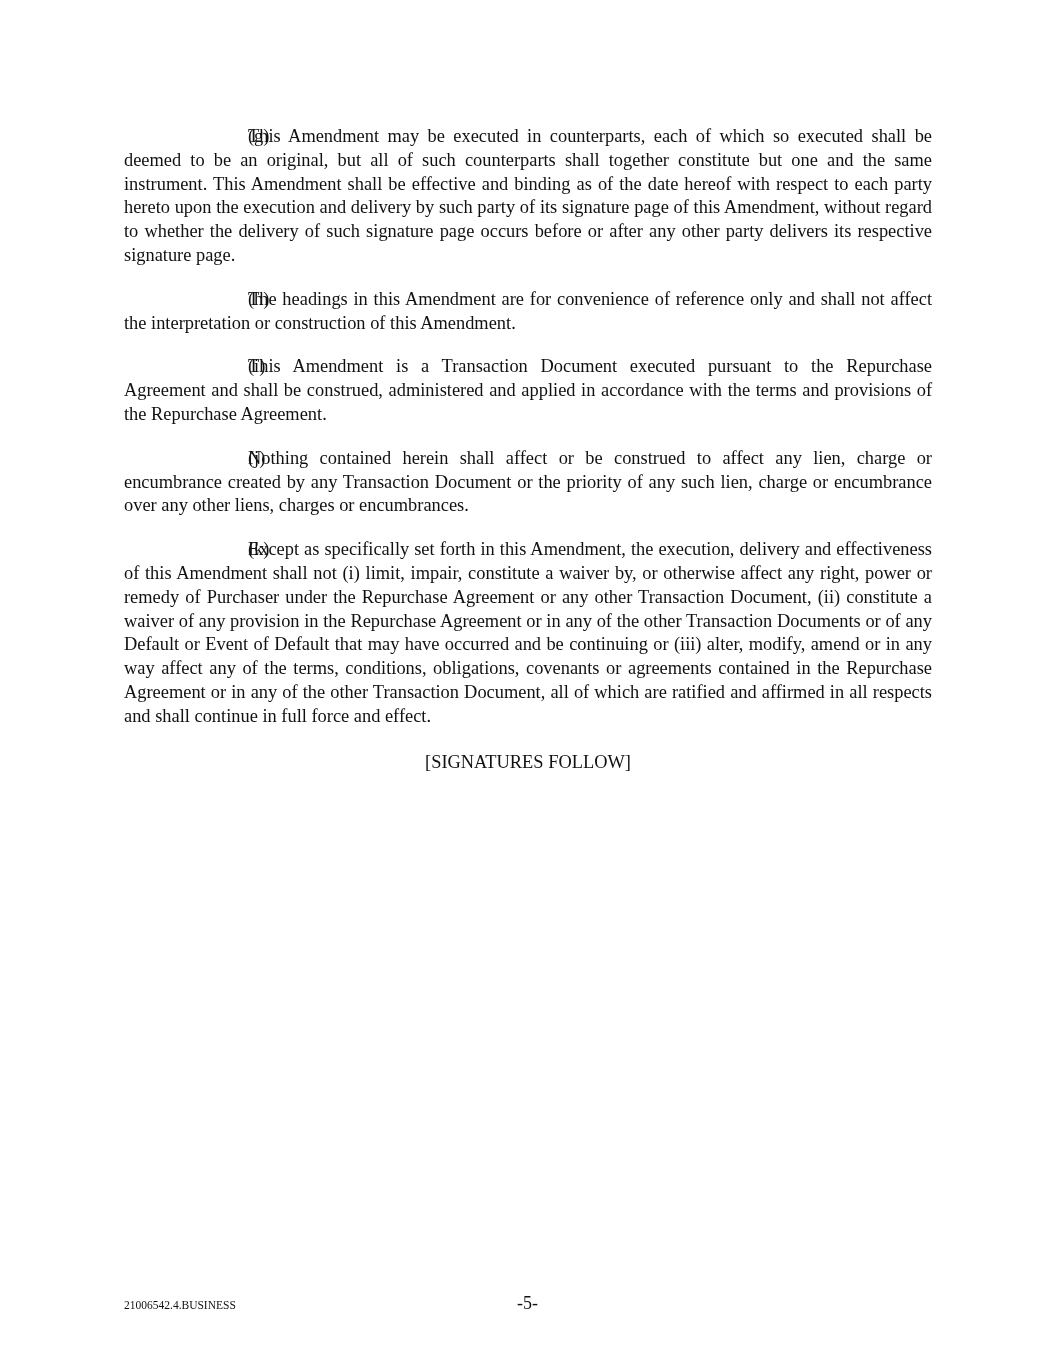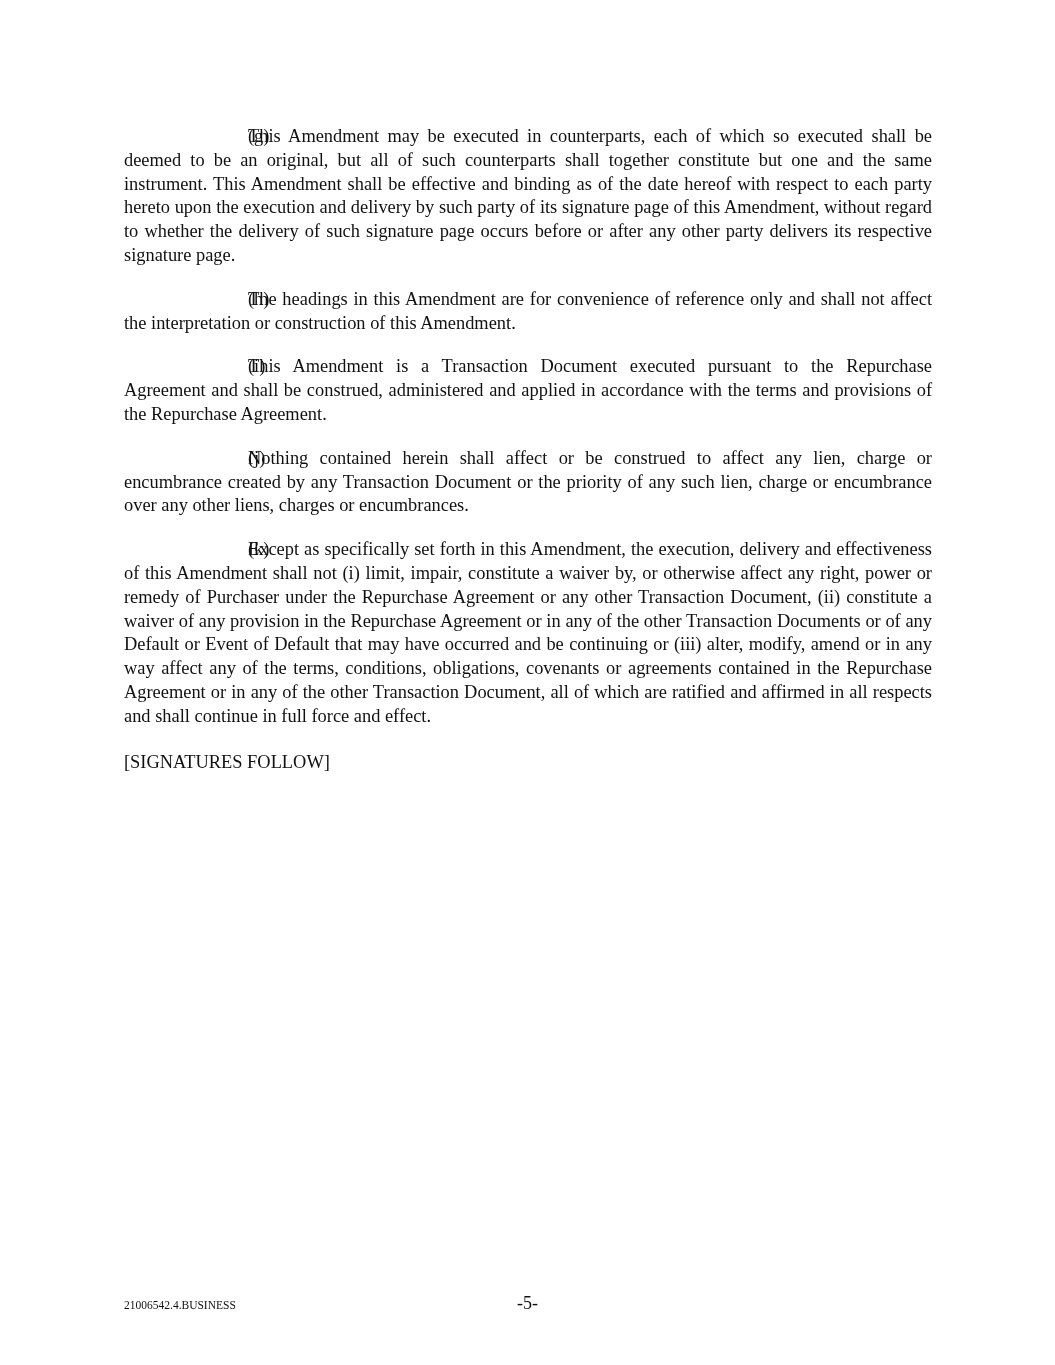--- a/index.html
+++ b/index.html
@@ -4,21 +4,21 @@
   <style>
     html, body { margin: 0; padding: 0; background: #ffffff; }
     body { width: 1055px; height: 1365px; position: relative; overflow: hidden; }
     .page { position: absolute; left: 0; top: 0; width: 1055px; height: 1365px; background: #fff; }
     .body-text {
       position: absolute; left: 124px; top: 125px; width: 808px;
       font-family: "Liberation Serif", serif; font-size: 18.4px; line-height: 23.8px; color: #111;
     }
     .para { text-align: justify; margin: 0 0 20px 0; text-indent: 62px; }
     .para .label { display: inline-block; width: 62px; }
-    .sig { text-align: left; margin-top: 22px; }
+    .sig { text-align: center; margin-top: 22px; }
     .footer-id { position: absolute; left: 124px; top: 1299px; font-family: "Liberation Serif", serif; font-size: 11.5px; color: #111; }
     .footer-page { position: absolute; left: 0; width: 1055px; top: 1293px; text-align: center; font-family: "Liberation Serif", serif; font-size: 18px; color: #111; }
   </style>
 </head>
 <body>
 
 <div class="page">
   <div class="body-text">
     <p class="para"><span class="label">(g)</span><span>This Amendment may be executed in counterparts, each of which so executed shall be deemed to be an original, but all of such counterparts shall together constitute but one and the same instrument.  This Amendment shall be effective and binding as of the date hereof with respect to each party hereto upon the execution and delivery by such party of its signature page of this Amendment, without regard to whether the delivery of such signature page occurs before or after any other party delivers its respective signature page.</span></p>
     <p class="para"><span class="label">(h)</span><span>The headings in this Amendment are for convenience of reference only and shall not affect the interpretation or construction of this Amendment.</span></p>

